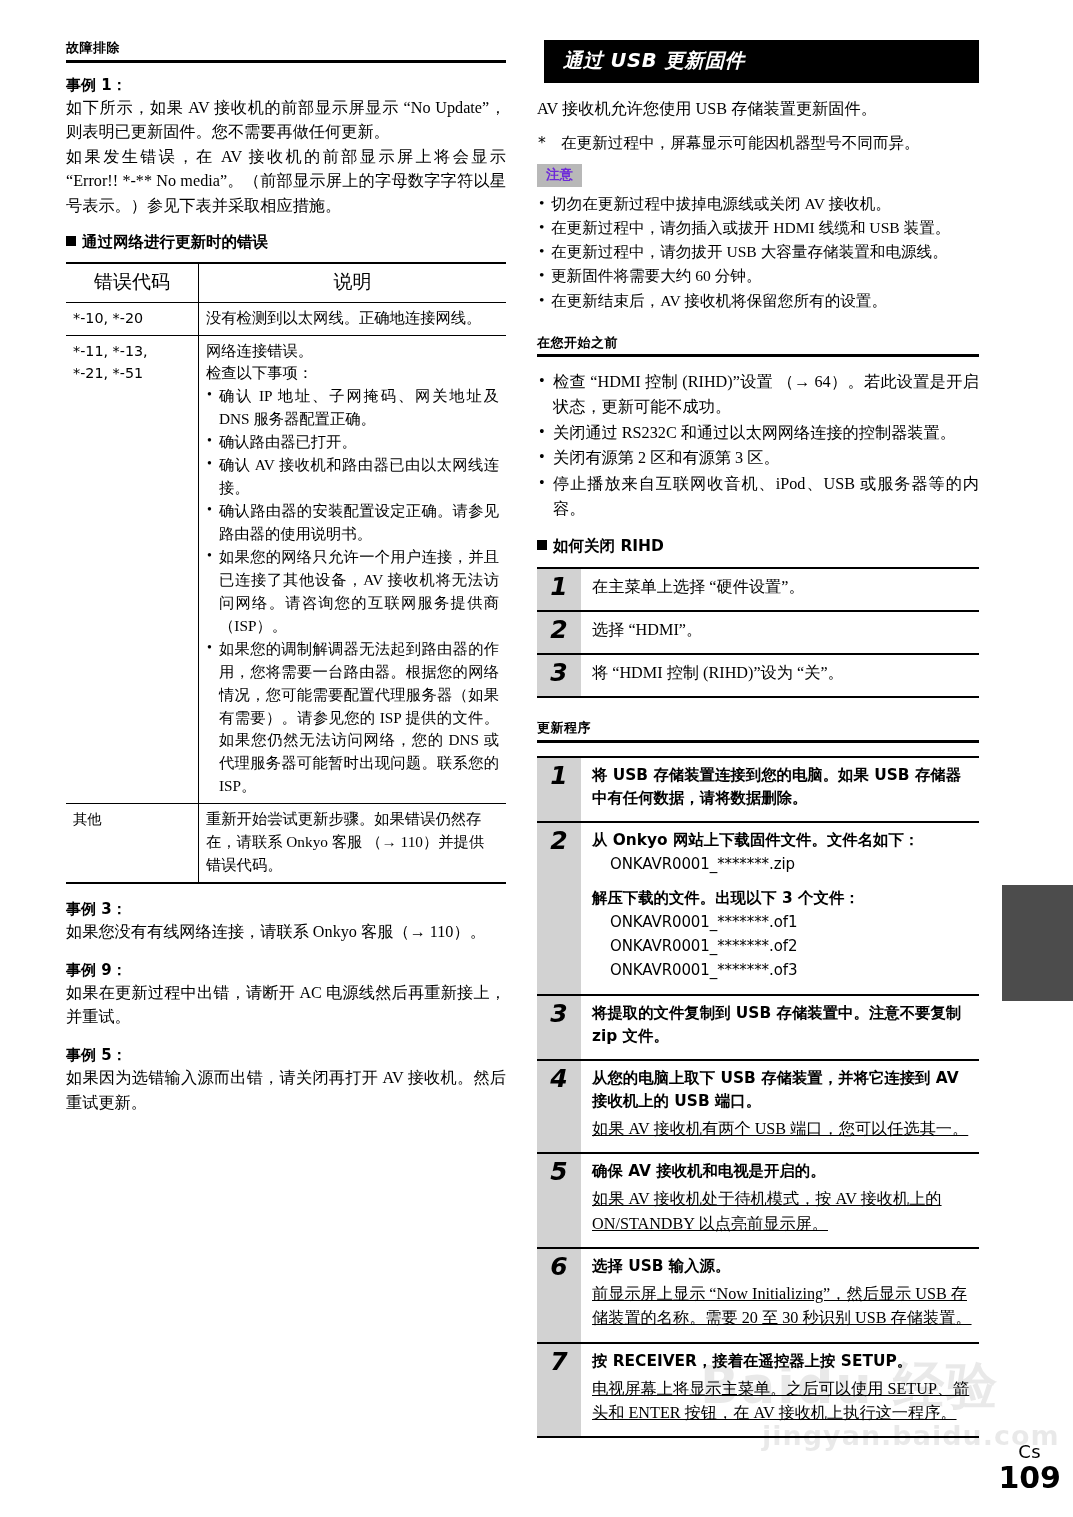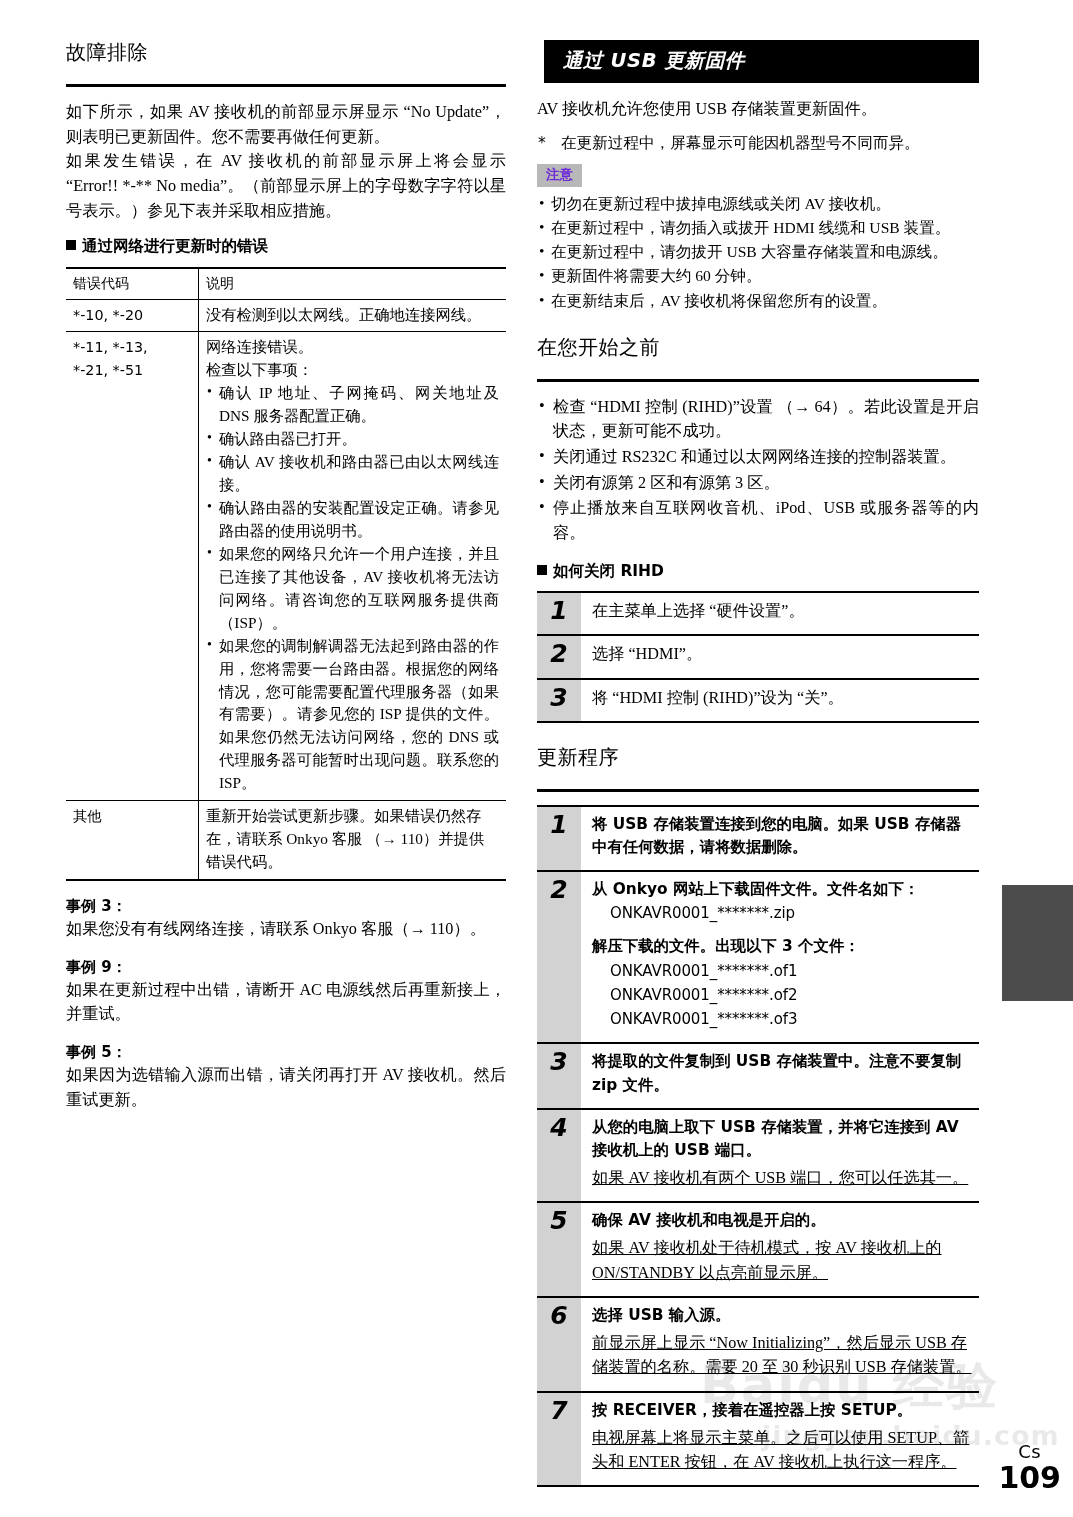--- a/index.html
+++ b/index.html
@@ -25,24 +25,24 @@
   .col {
     position: absolute;
     top: 40px;
   }
   .col-left  { left: 66px;  width: 440px; }
   .col-right { left: 537px; width: 442px; }
 
   
   .sec-head {
     font-family: "DejaVu Sans", "Liberation Sans", sans-serif;
-    font-weight: normal;
-    font-size: 20px;
+    font-weight: bold;
+    font-size: 13px;
     letter-spacing: .5px;
-    padding-bottom: 20px;
+    padding-bottom: 4px;
     border-bottom: 3.5px solid #000;
     margin: 0 0 13px 0;
     line-height: 1.2;
   }
   .sub-head {
     font-family: "DejaVu Sans", "Liberation Sans", sans-serif;
     font-weight: bold;
     font-size: 15.5px;
     margin: 14px 0 10px 0;
     line-height: 1.25;
@@ -75,25 +75,25 @@
     border-collapse: collapse;
     margin-top: 6px;
     font-size: 15.3px;
   }
   table.errtab tr > * {
     vertical-align: top;
     padding: 4px 7px 5px 7px;
     line-height: 1.5;
   }
   table.errtab thead th {
-    text-align: left;
+    text-align: center;
     font-weight: normal;
     border-top: 2.6px solid #000;
     border-bottom: 1.3px solid #000;
-    font-size: 14px;
+    font-size: 19px;
   }
   table.errtab tbody td {
     border-bottom: 1.3px solid #000;
   }
   table.errtab tbody tr.last td {
     border-bottom: 2.6px solid #000;
   }
   table.errtab .c1 { width: 118px; border-right: 1.3px solid #000; }
   table.errtab thead .c1 { border-right: 1.3px solid #000; }
   .code {
@@ -277,20 +277,21 @@
 </style>
 </head>
 <body>
 
 <div class="page">
 
   <div class="col col-left">
 
     <h2 class="sec-head">故障排除</h2>
 
+    <div class="case-label first">事例 1：</div>
     <p class="body">如下所示，如果 AV 接收机的前部显示屏显示 “No Update”，则表明已更新固件。您不需要再做任何更新。</p>
 
     <p class="body">如果发生错误，在 AV 接收机的前部显示屏上将会显示 “Error!! *-** No media”。（前部显示屏上的字母数字字符以星号表示。）参见下表并采取相应措施。</p>
 
     <div class="sub-head">
       <span class="sq"></span><span>通过网络进行更新时的错误</span>
     </div>
 
     <table class="errtab">
       <thead>

